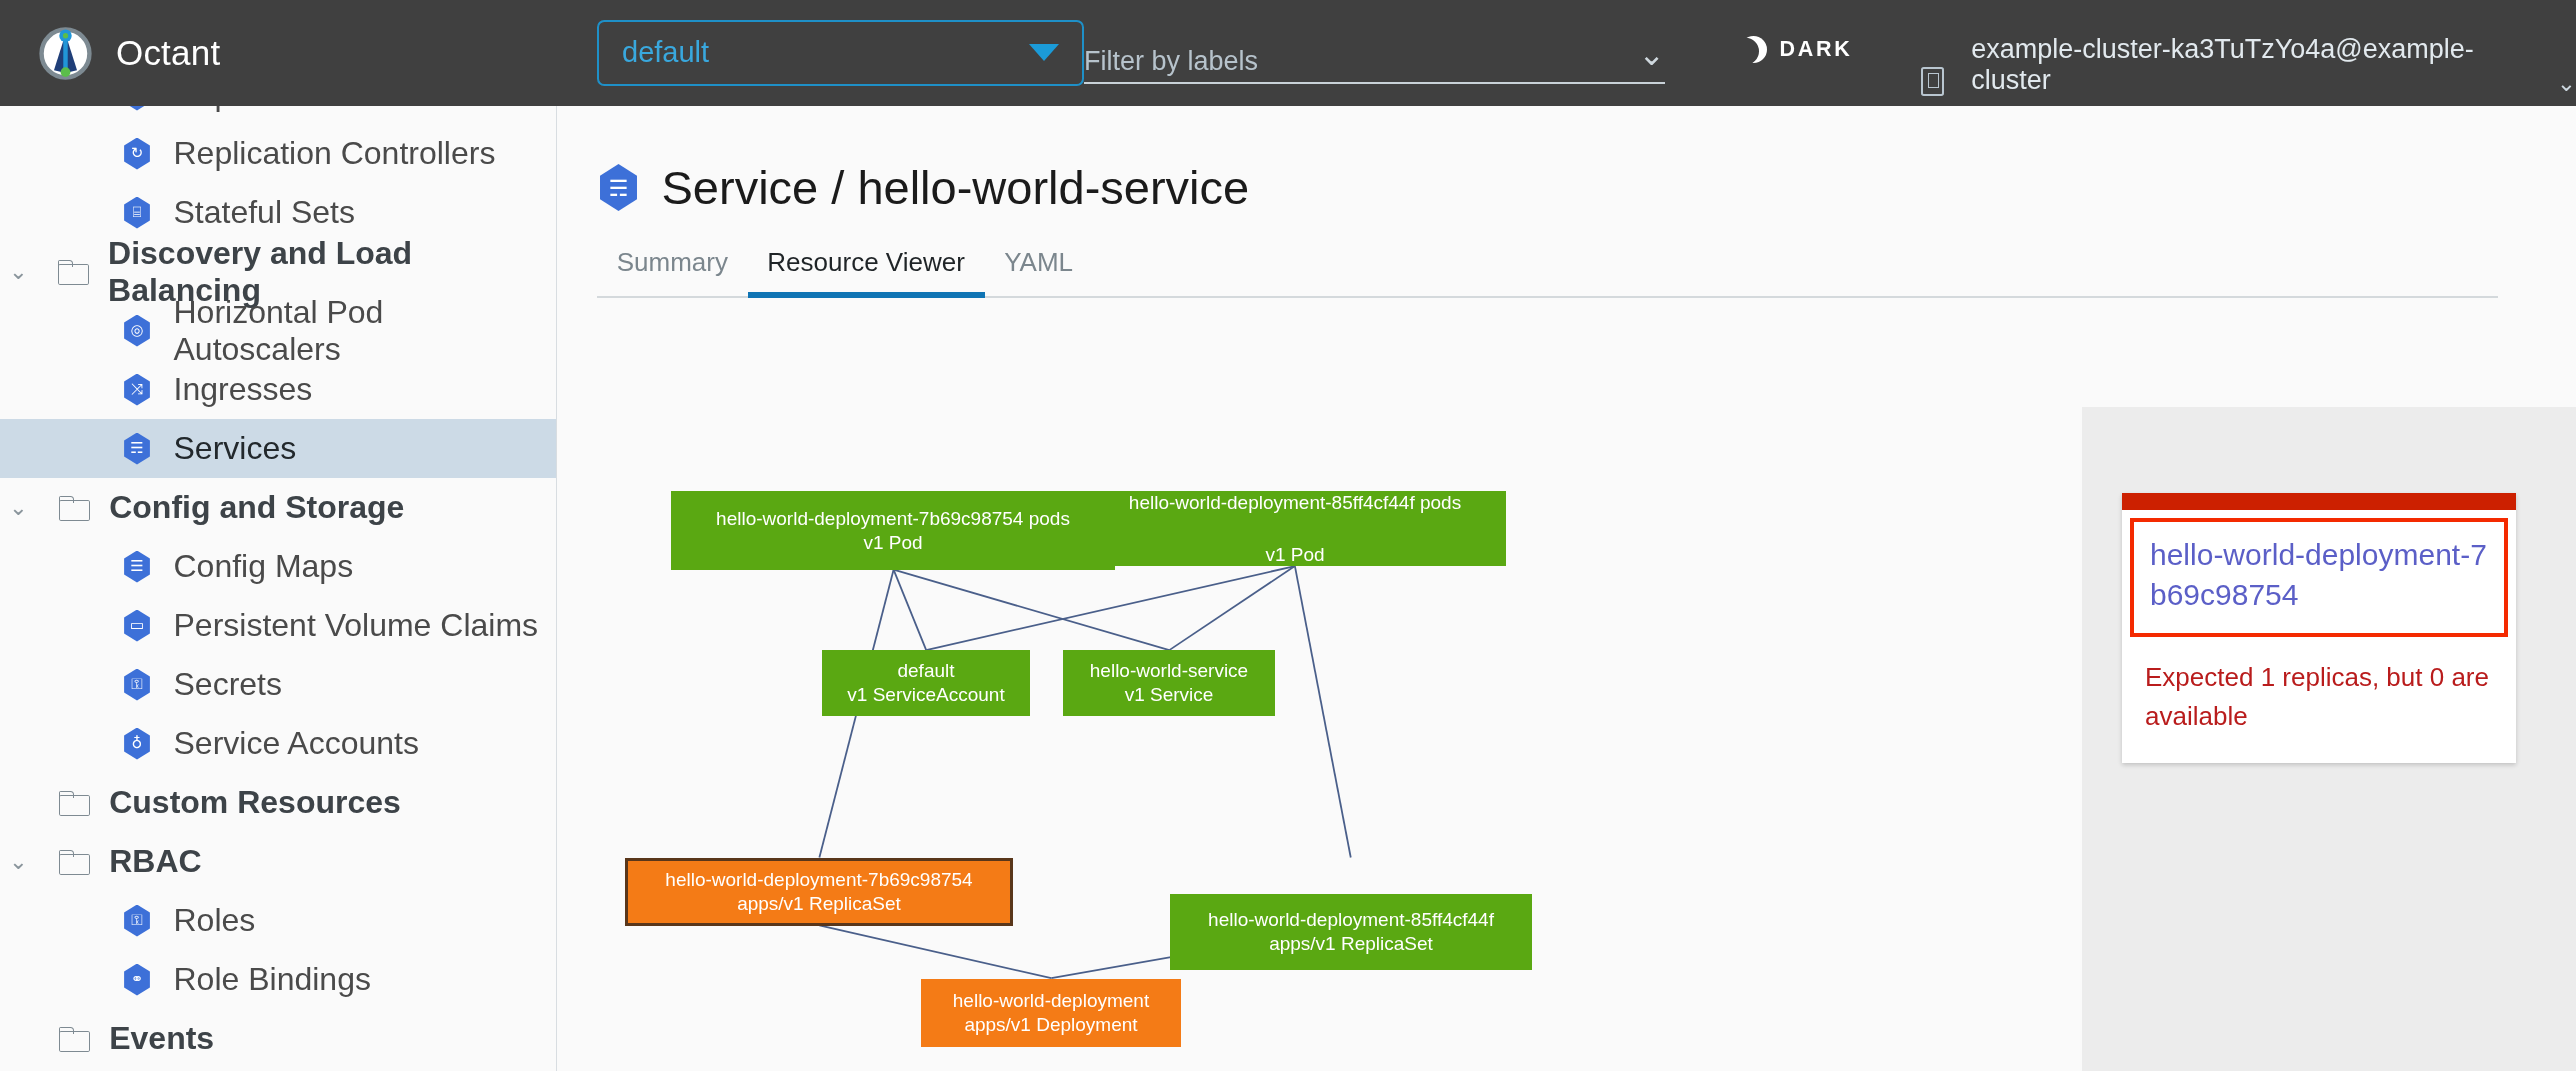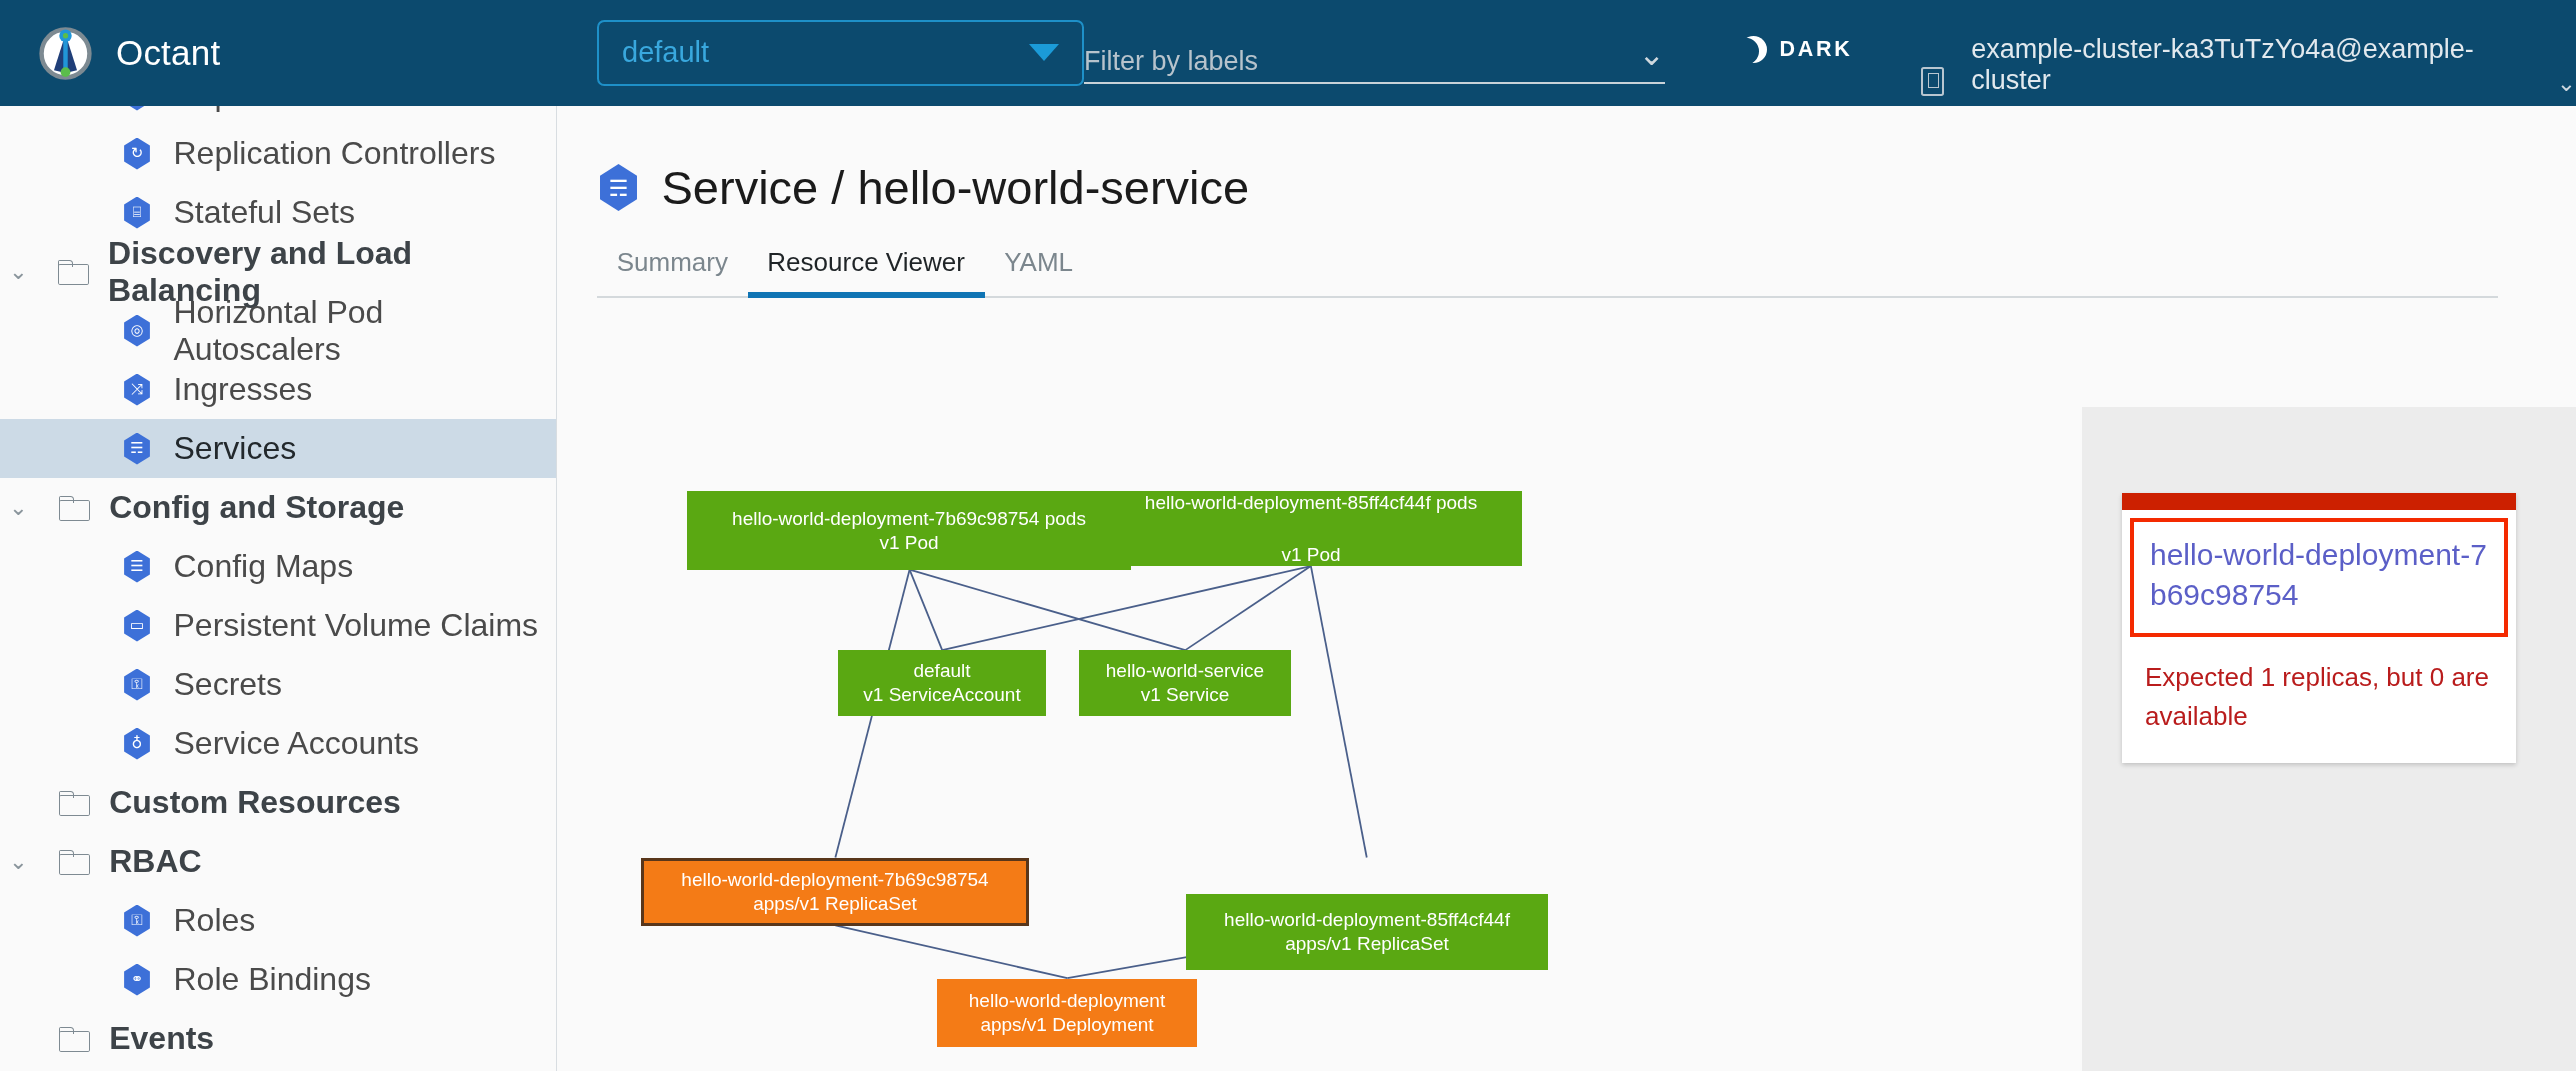--- a/index.html
+++ b/index.html
@@ -7,21 +7,21 @@
     width: 2576px; height: 1072px;
     font-family: "Liberation Sans", sans-serif;
     background: #fafafa;
     overflow: hidden;
   }
 
   
   #app-header {
     position: absolute; top: 0; left: 0;
     width: 2576px; height: 106px;
-    background: #0c4a6e;
+    background: #404040;
     display: flex; align-items: center;
   }
   .brand { display: flex; align-items: center; margin-left: 38px; }
   .brand-logo { width: 55px; height: 55px; position: relative; }
   .brand-title {
     color: #ffffff; font-size: 35px; font-weight: 400;
     margin-left: 23px; letter-spacing: 0.2px;
   }
 
   .ns-select {
@@ -169,21 +169,21 @@
   .tab {
     font-size: 26px; color: #7b868d;
     padding: 0 19.7px 14.3px 19.7px; cursor: pointer;
     border-bottom: 6.3px solid transparent;
     margin-bottom: -2.7px;
   }
   .tab.active { color: #1f2427; border-bottom-color: #0f74b4; }
 
   
   #graph-canvas {
-    position: absolute; left: 40px; top: 301px;
+    position: absolute; left: 24px; top: 301px;
     width: 1527px; height: 665px;
     background: #fafafa;
   }
   #graph-svg { position: absolute; left: 0; top: 0; }
   .gnode {
     position: absolute;
     display: flex; flex-direction: column;
     align-items: center; justify-content: center;
     text-align: center; color: #ffffff;
     font-size: 19px; line-height: 1.22;

